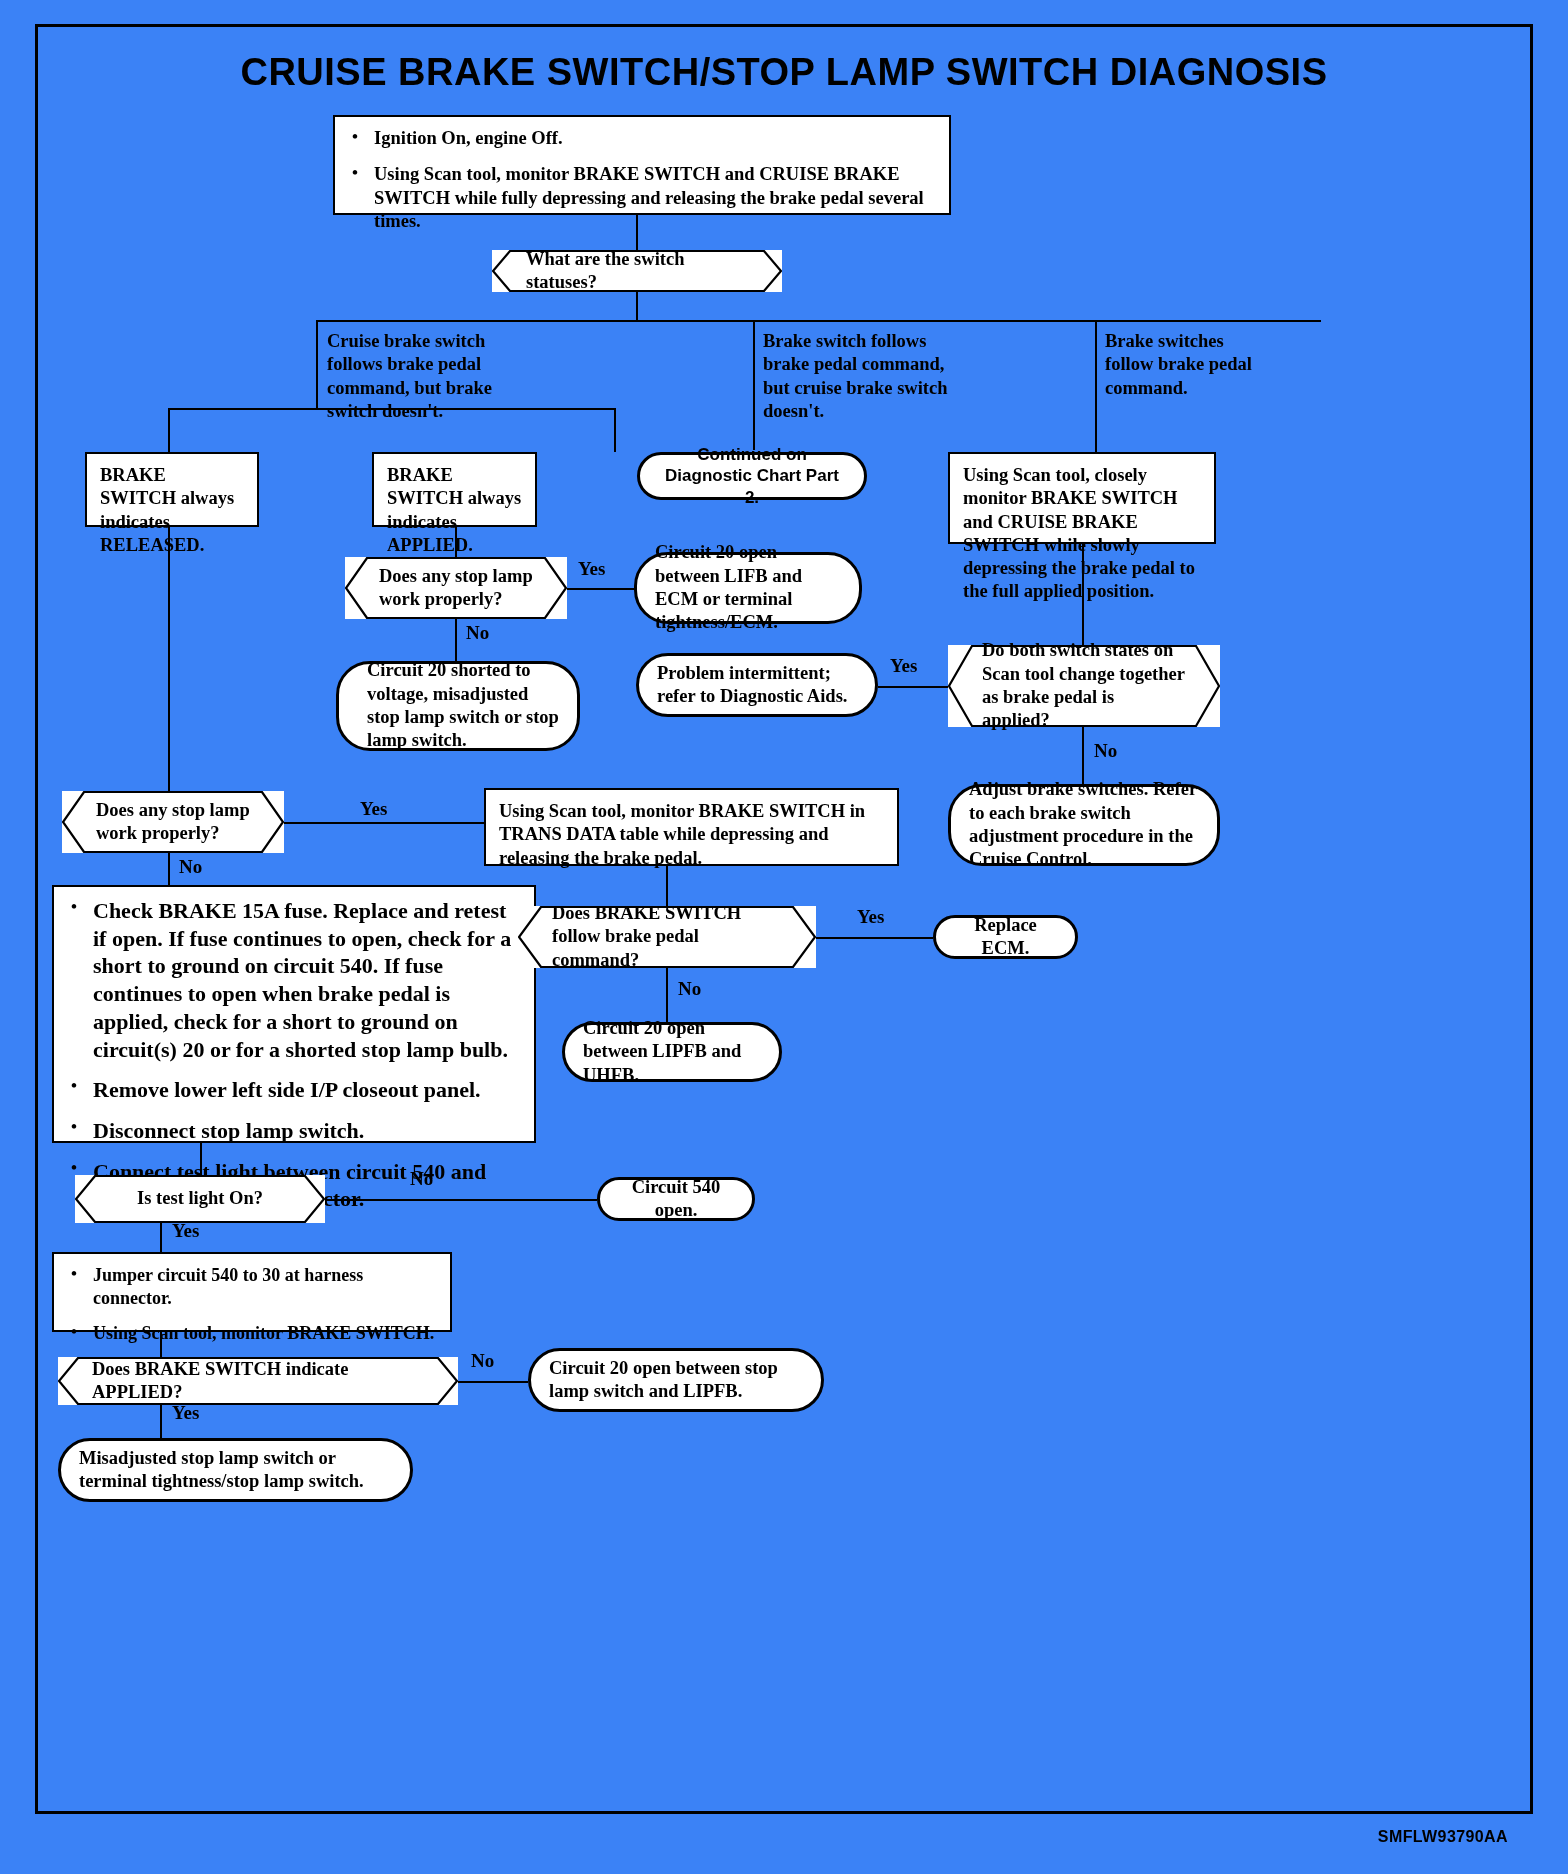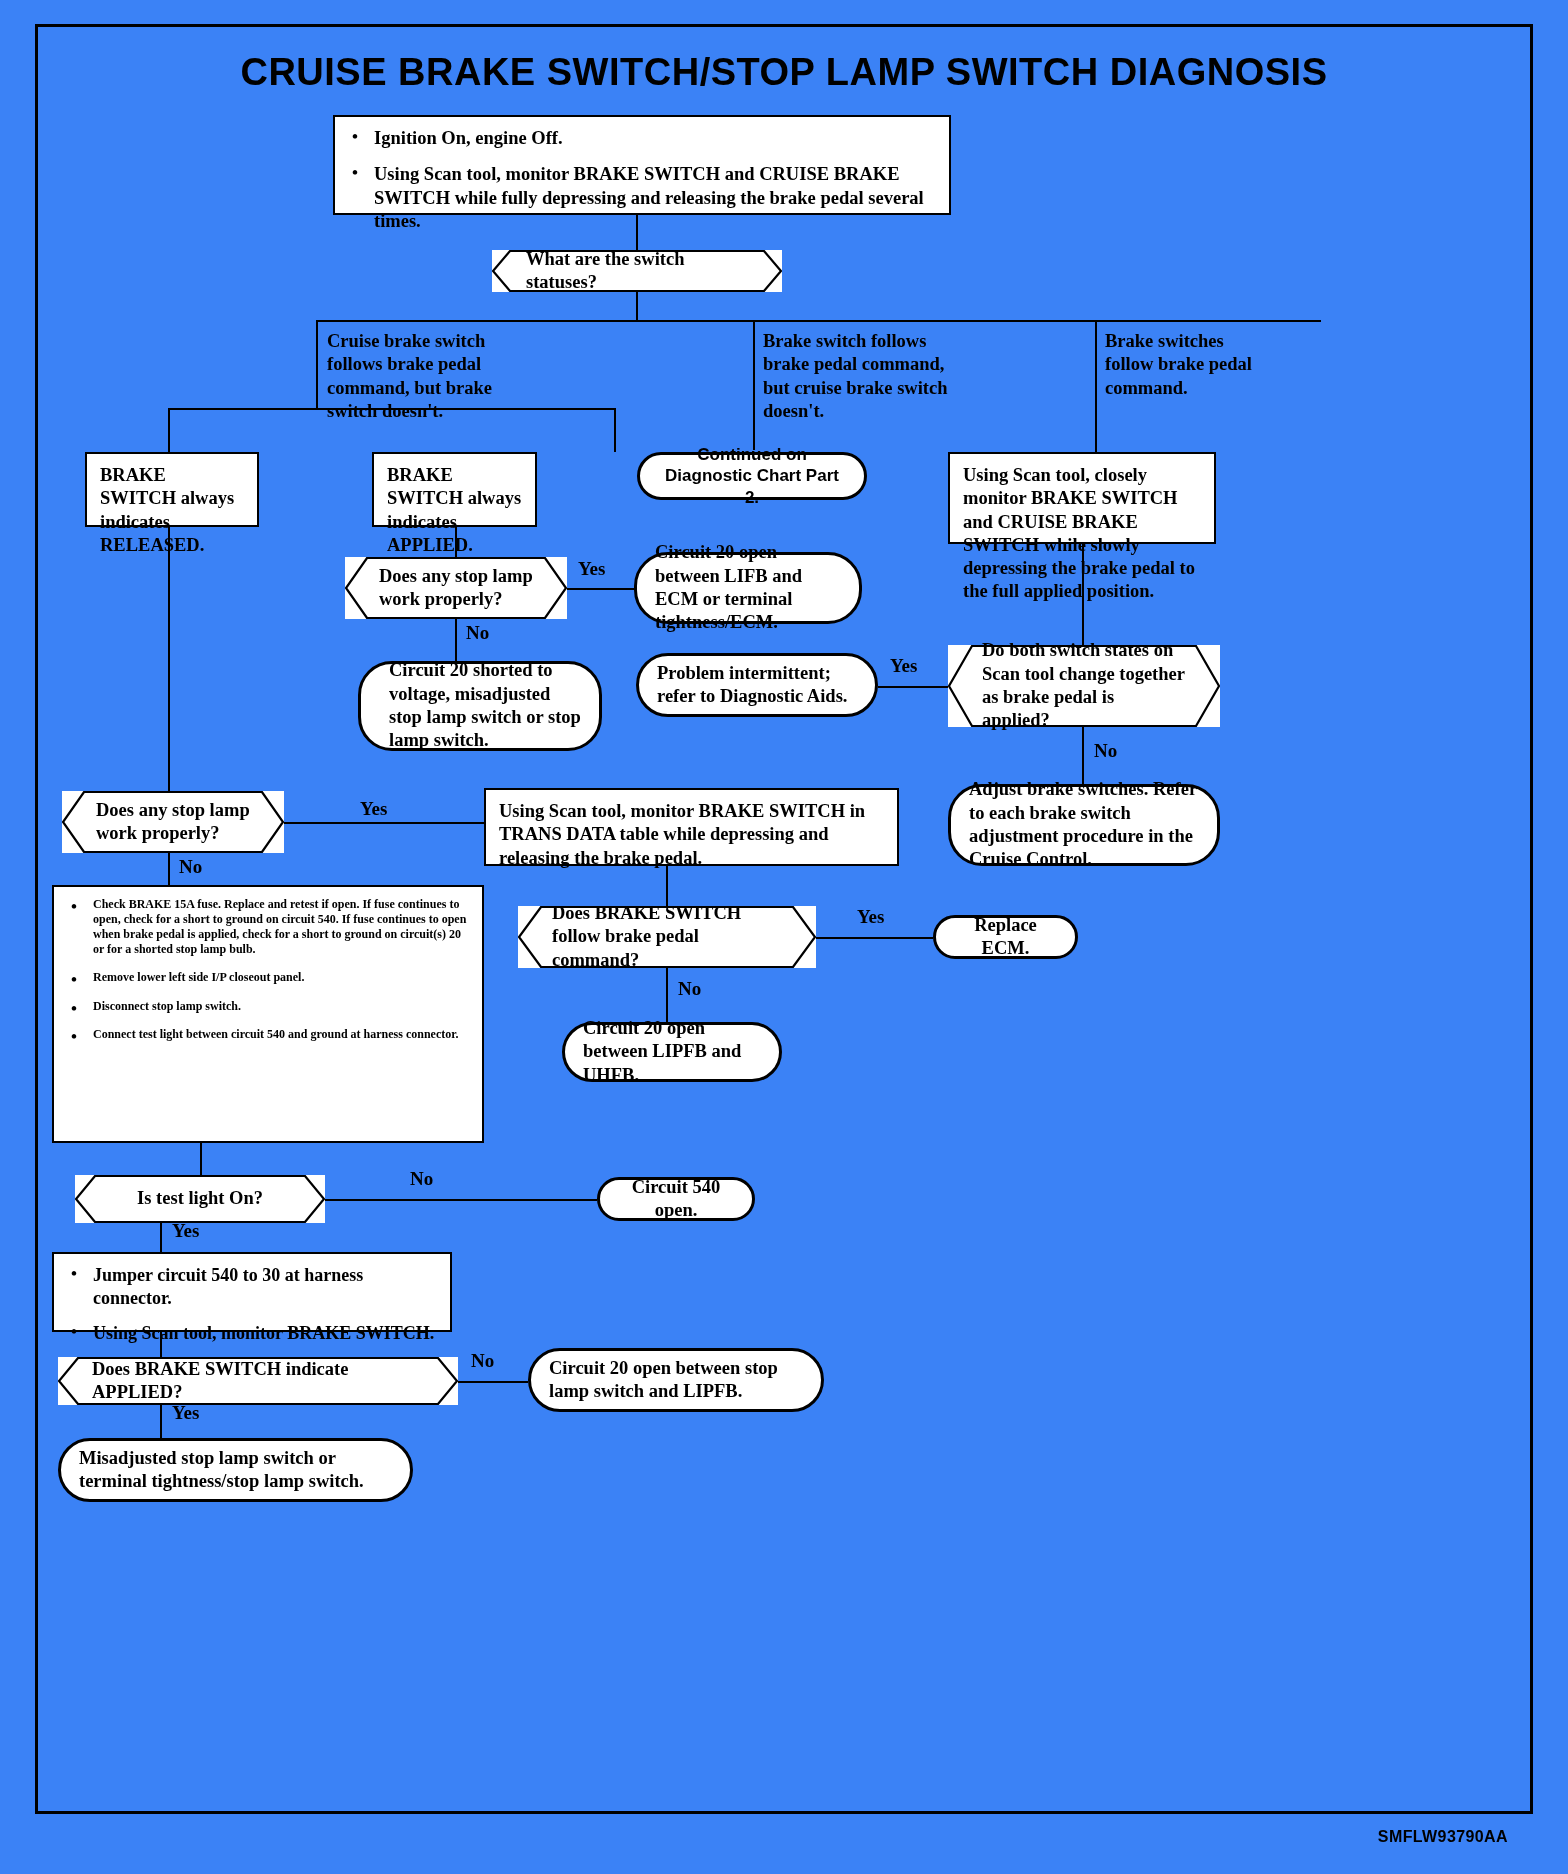--- a/index.html
+++ b/index.html
@@ -168,21 +168,21 @@
   </div>
 
   <div class="ln lnh" style="left:567px; top:588px; width:67px;"></div>
   <div class="elbl" style="left:578px; top:558px;">Yes</div>
 
   <div class="node round" style="left:634px; top:552px; width:228px; height:72px;">Circuit 20 open between LIFB and ECM or terminal tightness/ECM.</div>
 
   <div class="ln lnv" style="left:455px; top:619px; height:42px;"></div>
   <div class="elbl" style="left:466px; top:622px;">No</div>
 
-  <div class="node round" style="left:358px; top:661px; width:244px; height:90px;padding-left:28px;">Circuit 20 shorted to voltage, misadjusted stop lamp switch or stop lamp switch.</div>
+  <div class="node round" style="left:336px; top:661px; width:244px; height:90px;padding-left:28px;">Circuit 20 shorted to voltage, misadjusted stop lamp switch or stop lamp switch.</div>
 
   <div class="node round" style="left:636px; top:653px; width:242px; height:64px;">Problem intermittent; refer to Diagnostic Aids.</div>
 
   <div class="node hex" style="left:948px; top:645px; width:272px; height:82px;">
     <svg class="hexsvg" viewBox="0 0 272 82" preserveAspectRatio="none">
       <polygon points="24,1 248,1 271,41 248,81 24,81 1,41" fill="#fff" stroke="#000" stroke-width="2.2"></polygon>
     </svg>
     <span class="hexlbl">Do both switch states on Scan tool change together as brake pedal is applied?</span>
   </div>
 
@@ -206,21 +206,21 @@
   </div>
 
   <div class="ln lnh" style="left:284px; top:822px; width:200px;"></div>
   <div class="elbl" style="left:360px; top:798px;">Yes</div>
 
   <div class="node rect" style="left:484px; top:788px; width:415px; height:78px;">Using Scan tool, monitor BRAKE SWITCH in TRANS DATA table while depressing and releasing the brake pedal.</div>
 
   <div class="ln lnv" style="left:168px; top:853px; height:32px;"></div>
   <div class="elbl" style="left:179px; top:856px;">No</div>
 
-  <div class="node rect" style="left:52px; top:885px; width:432px; height:258px; font-size:12px;">
+  <div class="node rect" style="left:52px; top:885px; width:484px; height:258px; font-size:22px;">
     <ul class="bl">
       <li>Check BRAKE 15A fuse. Replace and retest if open. If fuse continues to open, check for a short to ground on circuit 540. If fuse continues to open when brake pedal is applied, check for a short to ground on circuit(s) 20 or for a shorted stop lamp bulb.</li>
       <li>Remove lower left side I/P closeout panel.</li>
       <li>Disconnect stop lamp switch.</li>
       <li>Connect test light between circuit 540 and ground at harness connector.</li>
     </ul>
   </div>
 
   <div class="ln lnv" style="left:666px; top:866px; height:40px;"></div>
 

